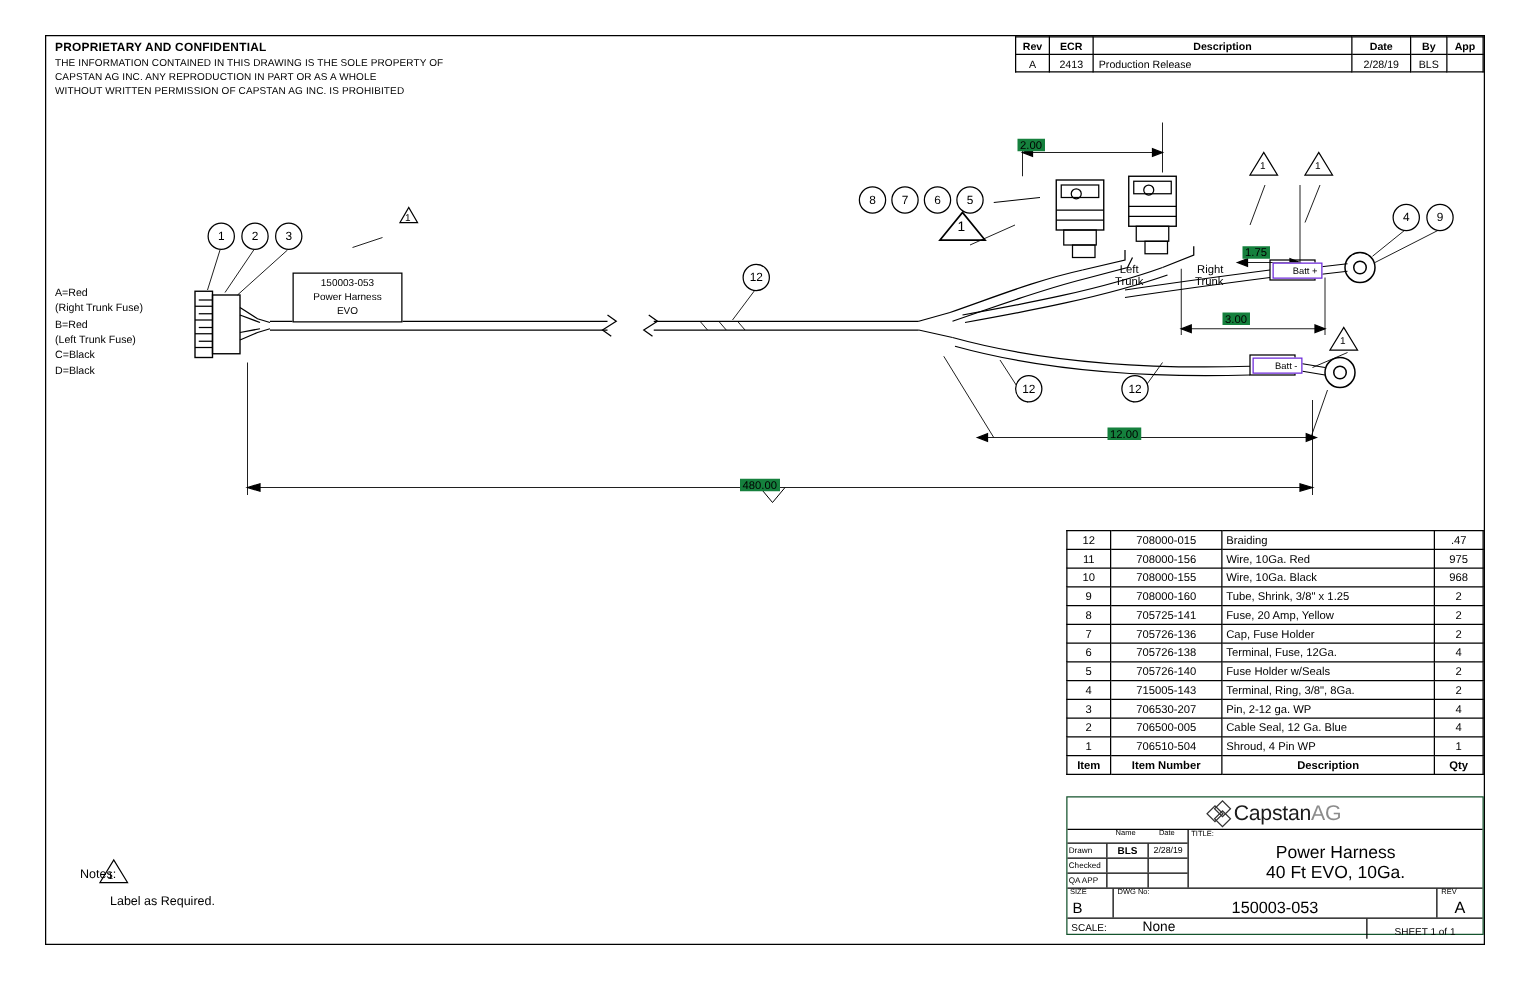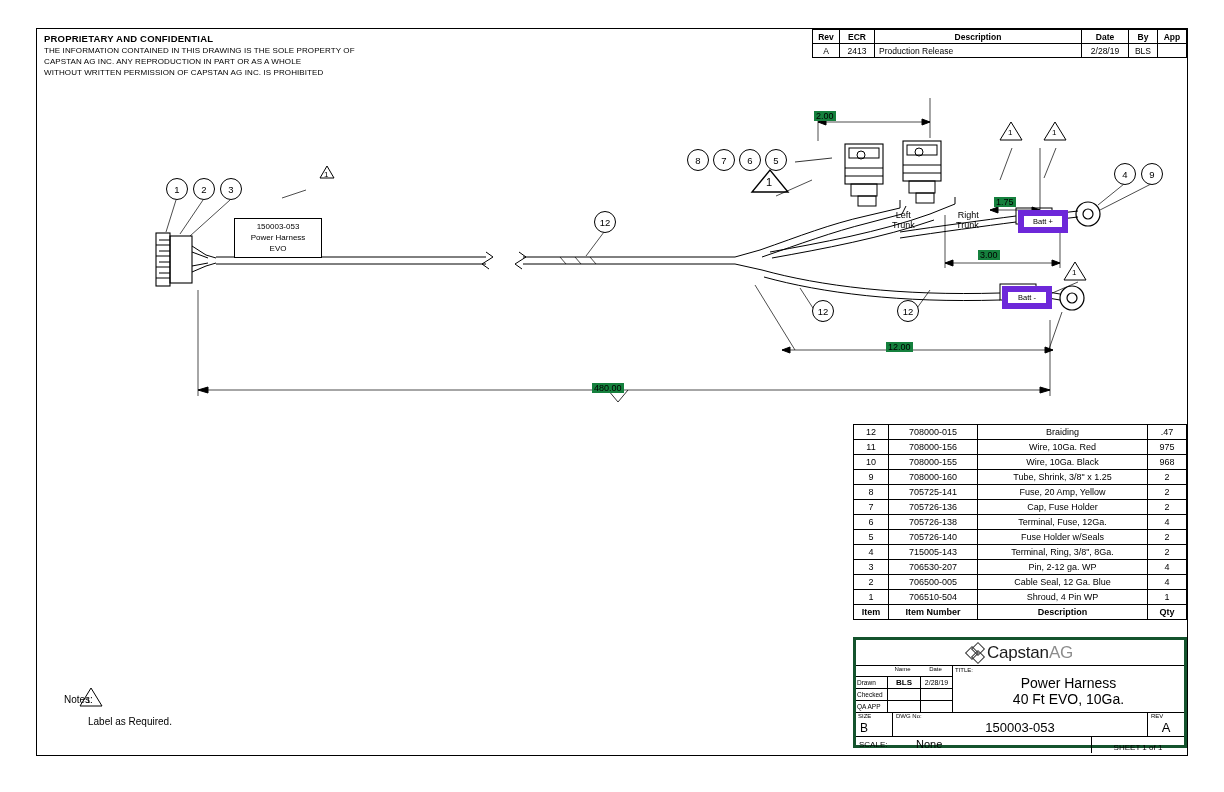--- a/index.html
+++ b/index.html
@@ -62,28 +62,28 @@
     border-collapse: collapse;
     font-size: 9px;
   }
   #bom td {
     border: 1px solid #000;
     height: 14px;
     padding: 0 3px;
   }
   #bom .c-item { width: 28px; text-align: center; }
   #bom .c-pn { width: 82px; text-align: center; }
-  #bom .c-desc { text-align: center; }
+  #bom .c-desc { text-align: left; }
   #bom .c-qty { width: 32px; text-align: center; }
   #bom .hdr td { font-weight: bold; text-align: center; }
 
   
   #title-block {
     left: 853px; top: 637px; width: 334px; height: 111px;
-    border: 3px solid #14532d;
+    border: 1px solid #14532d;
     box-sizing: border-box;
   }
   #logo-row {
     height: 25px; border-bottom: 1px solid #000;
     display: flex; align-items: center; justify-content: center;
   }
   .logo-text { font-size: 17px; letter-spacing: -.2px; }
   .logo-cap { color: #1b1b1b; }
   .logo-ag { color: #8c8c8c; }
   .logo-mark {
@@ -146,22 +146,22 @@
     width: 20px; height: 20px;
     display: flex; align-items: center; justify-content: center;
     font-size: 9.5px; background: #fff;
   }
   .partbox {
     border: 1px solid #000; background: #fff;
     font-size: 8px; text-align: center; line-height: 1.35;
     padding: 3px 4px;
   }
   .tagbox {
-    border: 6px solid #6d28d9; background: #fff;
-    font-size: 7.5px; text-align: center; padding: 1px 3px;
+    border: 1px solid #6d28d9; background: #fff;
+    font-size: 7.5px; text-align: right; padding: 1px 3px;
   }
   .dimtext { font-size: 9px; background: #15803d; padding: 0 2px; }
   svg { position: absolute; left: 0; top: 0; }
 </style>
 </head>
 <body>
 
 <div id="sheet">
 
   <div class="frame"></div>
@@ -350,20 +350,28 @@
   <div class="abs callout" style="left:594px; top:211px;">12</div>
   <div class="abs callout" style="left:812px; top:300px;">12</div>
   <div class="abs callout" style="left:897px; top:300px;">12</div>
 
   <div class="abs partbox" style="left:234px; top:218px; width:78px;">
     <div>150003-053</div>
     <div>Power Harness</div>
     <div>EVO</div>
   </div>
 
+  <div class="abs" id="left-legend">
+    <div>A=Red</div>
+    <div>(Right Trunk Fuse)</div>
+    <div>B=Red</div>
+    <div>(Left Trunk Fuse)</div>
+    <div>C=Black</div>
+    <div>D=Black</div>
+  </div>
 
   <div class="abs lbl-sm" style="left:892px; top:210px; line-height:1.15; text-align:center; white-space:pre;">Left
 Trunk</div>
   <div class="abs lbl-sm" style="left:956px; top:210px; line-height:1.15; text-align:right; white-space:pre;">Right
 Trunk</div>
   <div class="abs tagbox" style="left:1018px; top:210px; width:32px;">Batt +</div>
   <div class="abs tagbox" style="left:1002px; top:286px; width:32px;">Batt -</div>
 
   <div class="abs dimtext" style="left:814px; top:111px;">2.00</div>
   <div class="abs dimtext" style="left:994px; top:197px;">1.75</div>

